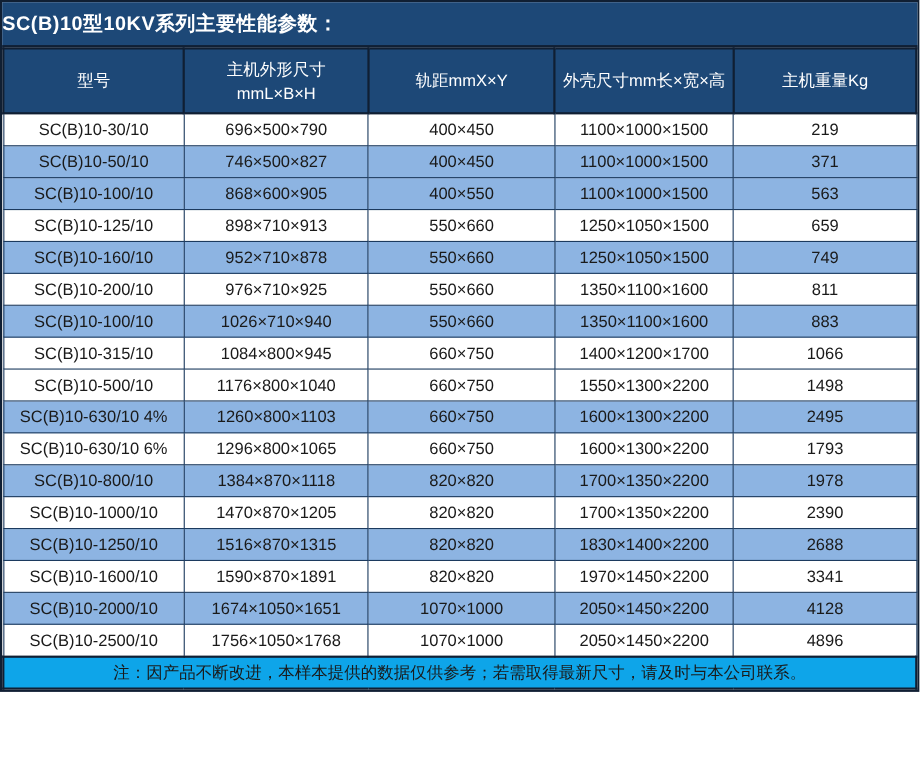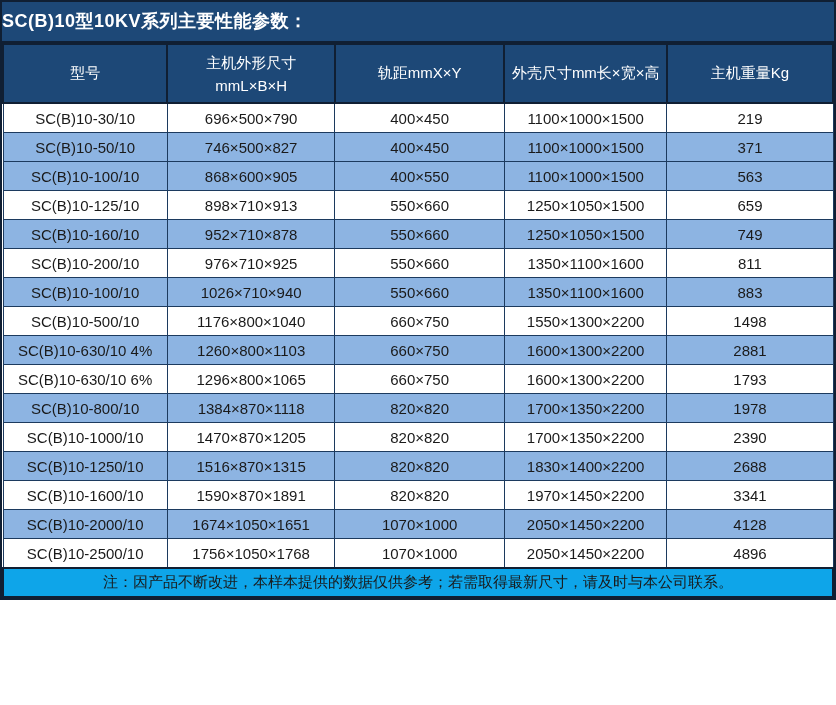--- a/index.html
+++ b/index.html
@@ -146,32 +146,39 @@
         <td>811</td>
       </tr>
         <tr class="stripe">
         <td>SC(B)10-100/10</td>
         <td>1026×710×940</td>
         <td>550×660</td>
         <td>1350×1100×1600</td>
         <td>883</td>
       </tr>
         <tr class="plain">
+        <td>SC(B)10-315/10</td>
+        <td>1084×800×945</td>
+        <td>660×750</td>
+        <td>1400×1200×1700</td>
+        <td>1066</td>
+      </tr>
+        <tr class="plain">
         <td>SC(B)10-500/10</td>
         <td>1176×800×1040</td>
         <td>660×750</td>
         <td>1550×1300×2200</td>
         <td>1498</td>
       </tr>
         <tr class="stripe">
         <td>SC(B)10-630/10 4%</td>
         <td>1260×800×1103</td>
         <td>660×750</td>
         <td>1600×1300×2200</td>
-        <td>2881</td>
+        <td>2495</td>
       </tr>
         <tr class="plain">
         <td>SC(B)10-630/10 6%</td>
         <td>1296×800×1065</td>
         <td>660×750</td>
         <td>1600×1300×2200</td>
         <td>1793</td>
       </tr>
         <tr class="stripe">
         <td>SC(B)10-800/10</td>

